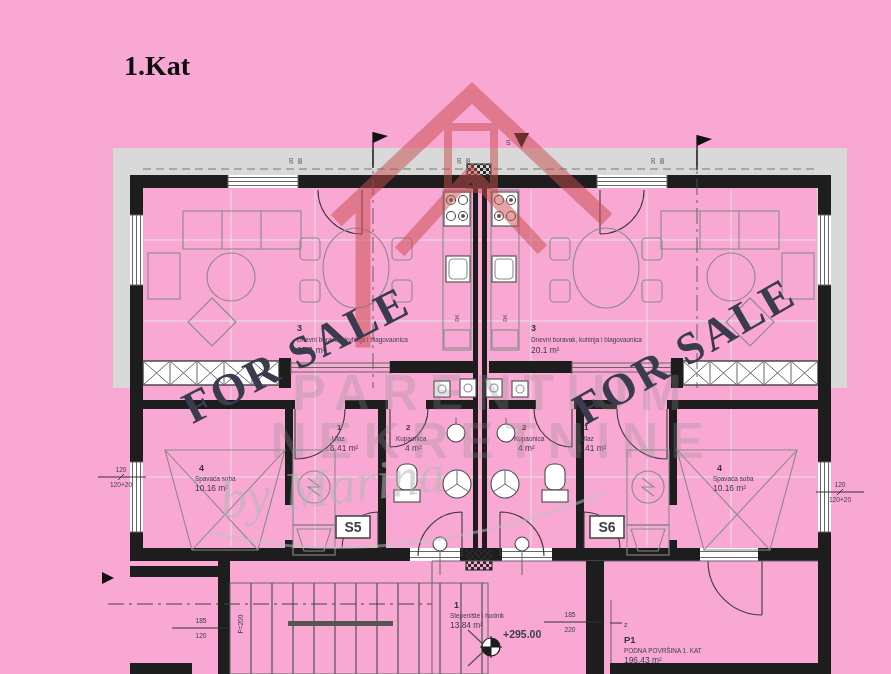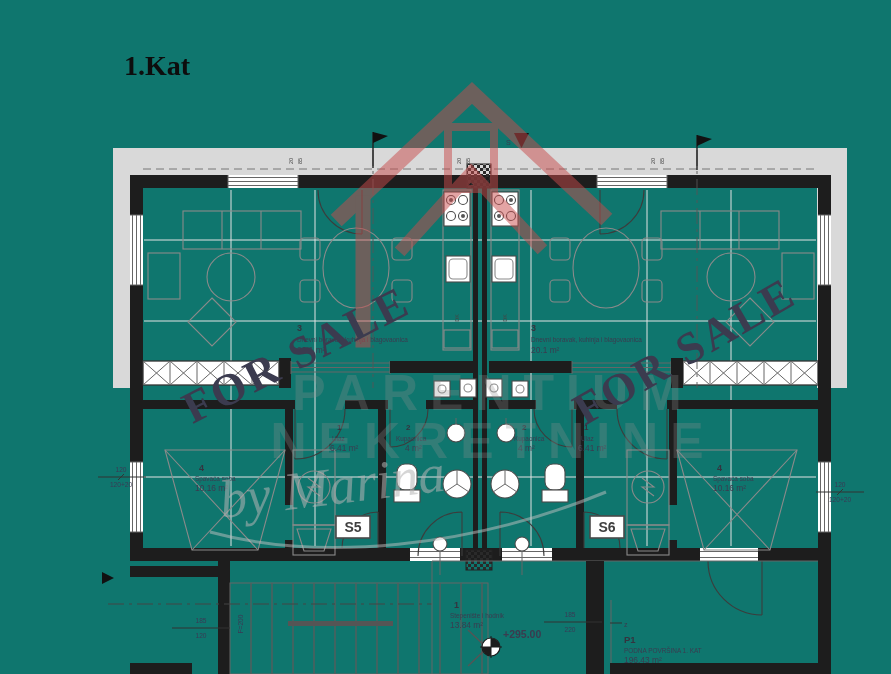--- a/index.html
+++ b/index.html
@@ -1,16 +1,16 @@
 <!DOCTYPE html>
 <html><head>
 <meta charset="utf-8">
 <style>
   html,body{margin:0;padding:0;background:#ffffff;}
-  #stage{position:relative;width:891px;height:674px;background:#0f766e;overflow:hidden;
+  #stage{position:relative;width:891px;height:674px;background:#f9a8d4;overflow:hidden;
          font-family:"Liberation Sans",sans-serif;}
   #plan-title{position:absolute;left:124px;top:50px;font-family:"Liberation Serif",serif;
               font-weight:bold;font-size:28px;color:#0d0d0d;}
   svg{position:absolute;left:0;top:0;}
   text{font-family:"Liberation Sans",sans-serif;fill:#3b3b4f;}
   .num{font-weight:bold;fill:#34343f;}
   .roomname{font-size:6.4px;}
   .area{font-size:8.4px;}
   .dim{font-size:6.6px;fill:#3a3a55;}
   .micro{font-size:5.4px;fill:#444;}

